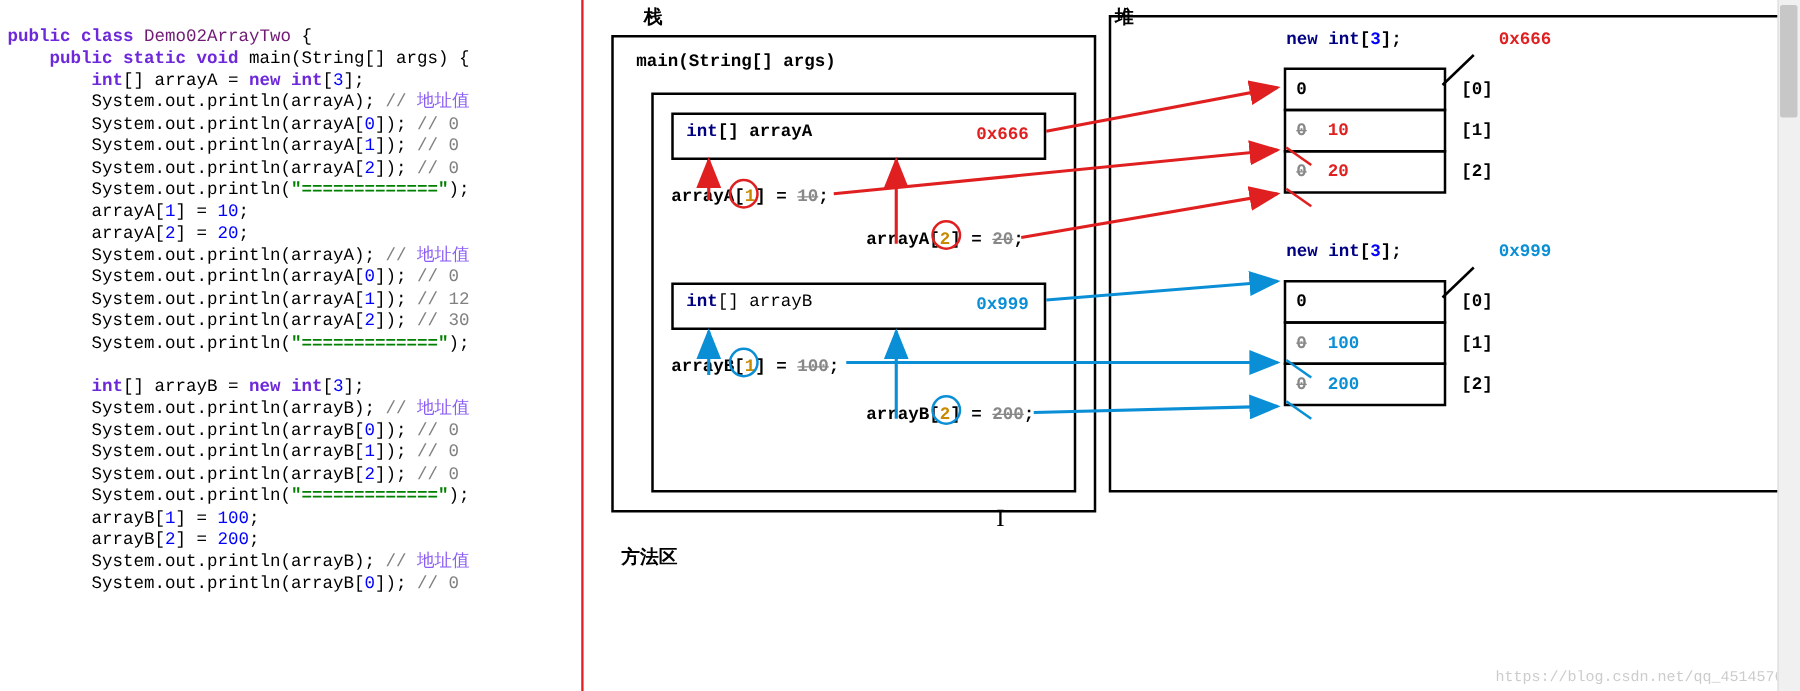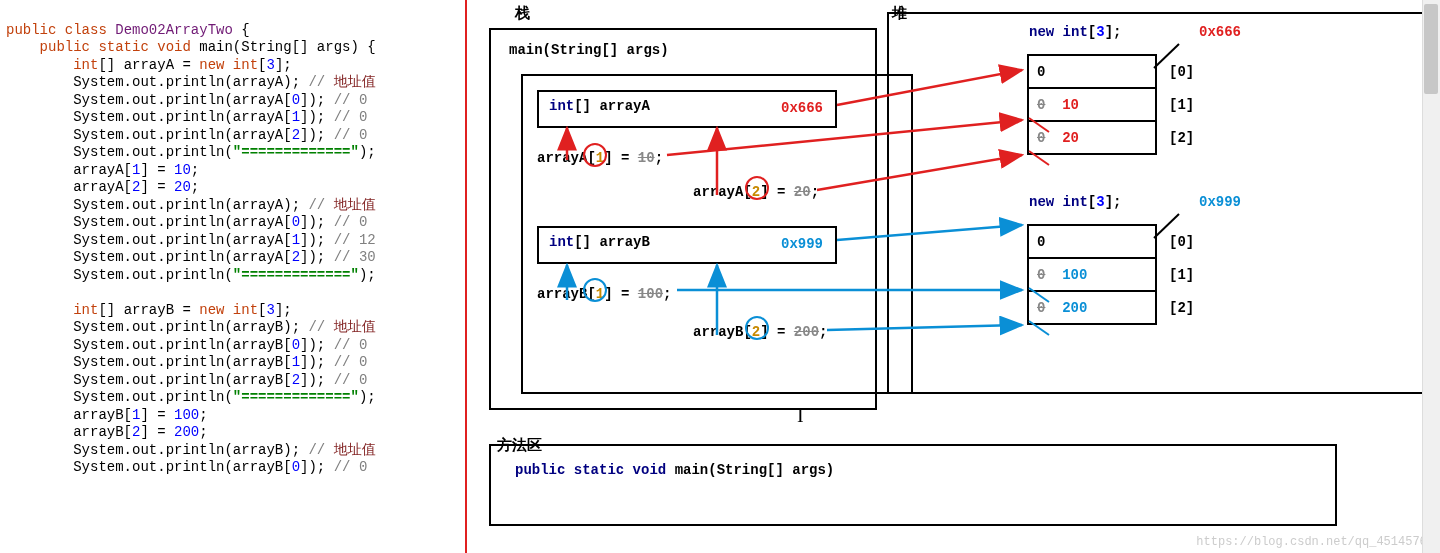--- a/index.html
+++ b/index.html
@@ -1,24 +1,24 @@
 <!DOCTYPE html>
 <html><head>
 <meta charset="utf-8">
 <style>
 *{box-sizing:border-box;margin:0;padding:0}
 body{font-family:"Consolas","Courier New",monospace;font-size:14px;background:#fdfdfd;width:1440px;height:553px;overflow:hidden;position:relative}
 .container{display:flex;height:553px}
 .code-panel{width:465px;padding:4px 6px;background:#fff;line-height:1.25;white-space:pre;overflow:hidden}
 .divider{width:2px;background:#e02020}
 .diagram-panel{flex:1;position:relative;background:#fff}
-.kw{color:#c2410c;font-weight:normal}
+.kw{color:#6d28d9;font-weight:bold}
 .num{color:#0000ff}
 .cmt{color:#808080}
-.cmt2{color:#7f1d1d}
+.cmt2{color:#8b5cf6}
 .str{color:#008000;font-weight:bold}
 
 
 .lbl{position:absolute;font-weight:bold;font-size:15px}
 .box{position:absolute;border:2px solid #000}
 .inner-box{border:2px solid #000;position:absolute}
 .var-box{border:2px solid #000;position:absolute;padding:6px 10px;background:#fff}
 .redtxt{color:#e02020;font-weight:bold}
 .bluetxt{color:#0a8fd6;font-weight:bold}
 .cell{border:2px solid #000;width:130px;height:35px;display:flex;align-items:center;padding-left:8px;font-weight:bold;position:relative}
@@ -68,31 +68,31 @@
   <div class="divider"></div>
 
   <div class="diagram-panel">
 
     <div class="lbl" style="left:48px;top:4px">栈</div>
     <div class="lbl" style="left:425px;top:4px">堆</div>
 
     <div class="box" style="left:22px;top:28px;width:388px;height:382px">
       <div style="position:absolute;left:18px;top:12px;font-weight:bold">main(String[] args)</div>
 
-      <div class="inner-box" style="left:30px;top:44px;width:392px;height:320px">
+      <div class="inner-box" style="left:30px;top:44px;width:340px;height:320px">
 
         <div class="var-box" style="left:14px;top:14px;width:300px;height:38px">
           <span style="color:#000080;font-weight:bold">int</span><span style="font-weight:bold">[] arrayA</span>
           <span class="redtxt" style="position:absolute;right:12px;top:8px">0x666</span>
         </div>
         <div style="position:absolute;left:14px;top:74px;font-weight:bold">arrayA[<span style="color:#c88a00">1</span>] = <span class="strike">10</span>;</div>
         <div style="position:absolute;left:170px;top:108px;font-weight:bold">arrayA[<span style="color:#c88a00">2</span>] = <span class="strike">20</span>;</div>
 
         <div class="var-box" style="left:14px;top:150px;width:300px;height:38px">
-          <span style="color:#000080;font-weight:bold">int</span><span style="font-weight:bold">[] arrayB</span>
+          <span style="color:#000080;font-weight:bold">int</span><span style="font-weight:normal">[] arrayB</span>
           <span class="bluetxt" style="position:absolute;right:12px;top:8px">0x999</span>
         </div>
         <div style="position:absolute;left:14px;top:210px;font-weight:bold">arrayB[<span style="color:#c88a00">1</span>] = <span class="strike">100</span>;</div>
         <div style="position:absolute;left:170px;top:248px;font-weight:bold">arrayB[<span style="color:#c88a00">2</span>] = <span class="strike">200</span>;</div>
       </div>
     </div>
 
     <div class="box" style="left:420px;top:12px;width:538px;height:382px">
 
       <div style="position:absolute;left:140px;top:10px;font-weight:bold"><span style="color:#000080">new int</span>[<span style="color:#0000ff">3</span>];</div>
@@ -112,23 +112,20 @@
         <div class="cell">
             <span>0</span>
             <span class="idx">[0]</span>
           </div>
         <div class="cell" style="margin-top:-2px"><span class="strike">0</span>&nbsp;&nbsp;<span class="bluetxt">100</span><span class="idx">[1]</span></div>
         <div class="cell" style="margin-top:-2px"><span class="strike">0</span>&nbsp;&nbsp;<span class="bluetxt">200</span><span class="idx">[2]</span></div>
       </div>
     </div>
 
     <div class="lbl" style="left:30px;top:436px">方法区</div>
-    <div class="box" style="left:22px;top:444px;width:848px;height:82px;padding:16px 24px">
-      <span><span style="color:#000080;font-weight:bold">public static void</span> <span style="font-weight:bold">main(String[] args)</span></span>
-    </div>
 
     <svg width="900" height="420">
       <defs>
         <marker id="ar" markerWidth="10" markerHeight="8" refX="9" refY="4" orient="auto">
             <polygon points="0 0, 10 4, 0 8" fill="#e02020"></polygon>
           </marker>
         <marker id="ab" markerWidth="10" markerHeight="8" refX="9" refY="4" orient="auto">
             <polygon points="0 0, 10 4, 0 8" fill="#0a8fd6"></polygon>
           </marker>
       </defs>

